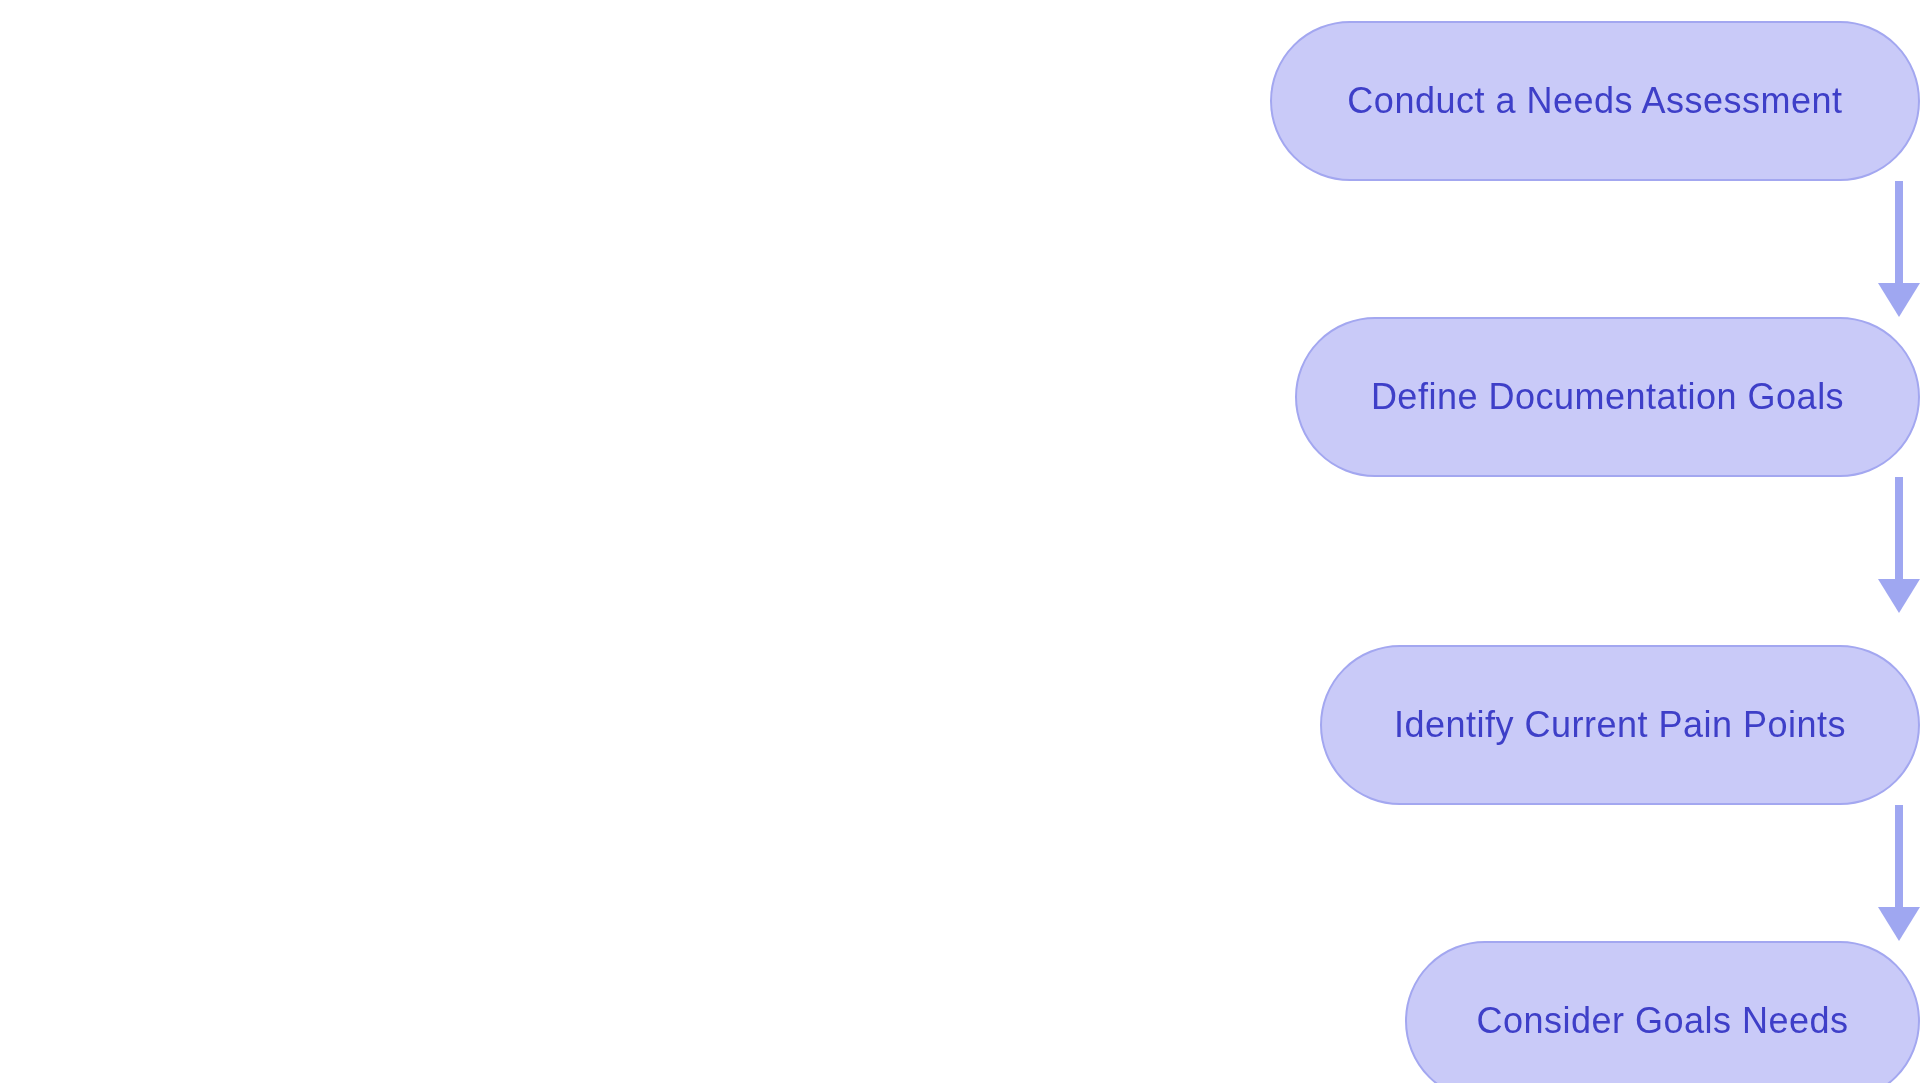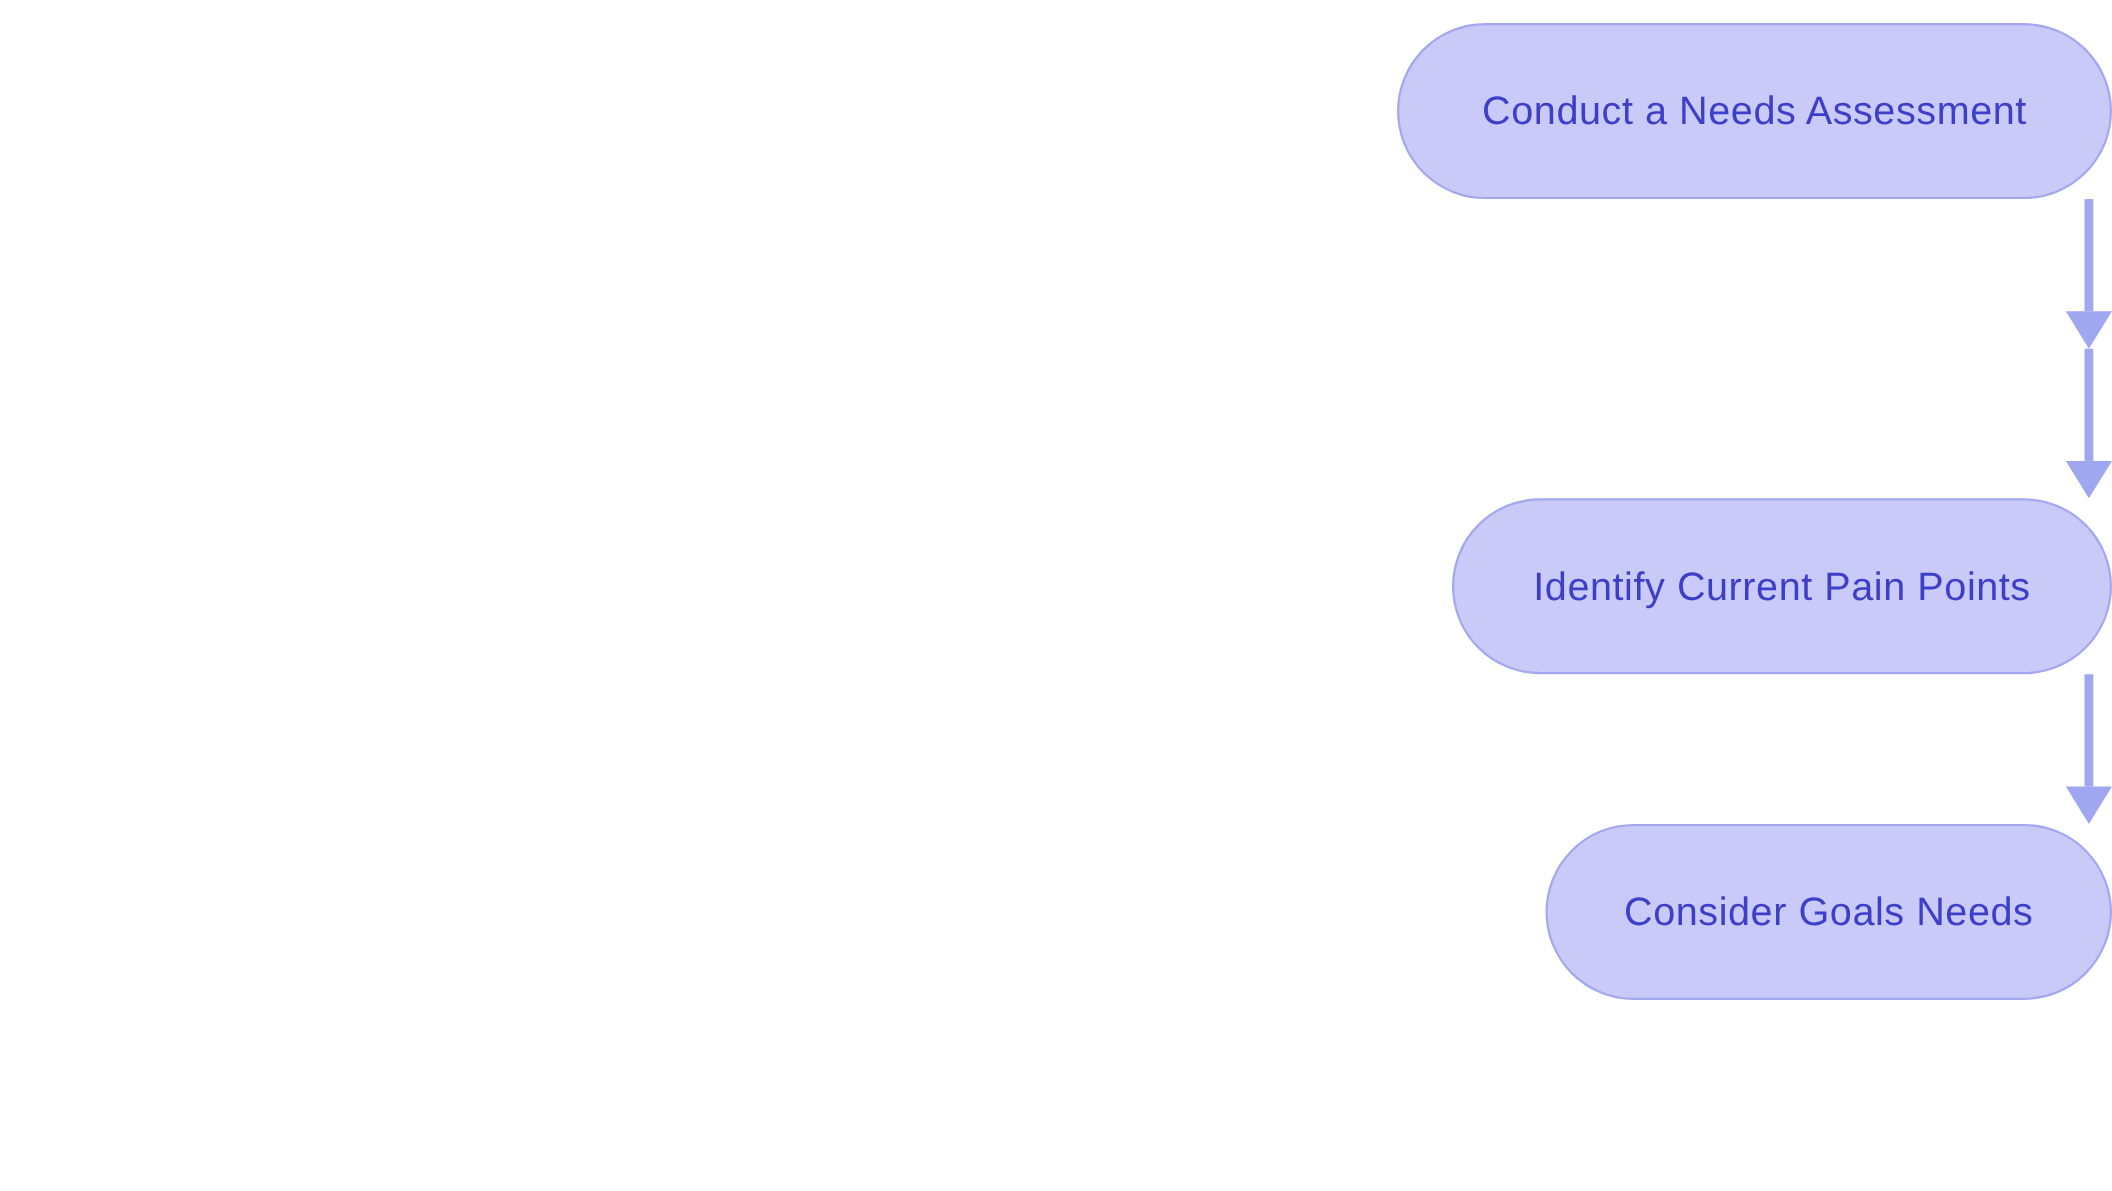--- a/index.html
+++ b/index.html
@@ -39,21 +39,21 @@
   }
   .node .label {
     color: var(--node-text, #3e3fc8);
     font-size: 36px;
     font-weight: 400;
     letter-spacing: 0.5px;
     white-space: nowrap;
   }
   .node-1 { width: 650px; }
   .node-2 { width: 625px; }
-  .node-3 { width: 600px; }
+  .node-3 { width: 600px; margin-top: 32px; }
   .node-4 { width: 515px; }
   .arrow {
     height: 136px;
     display: flex;
     flex-direction: column;
     align-items: center;
     justify-content: flex-start;
   }
   .arrow .shaft {
     width: 8px;
@@ -76,20 +76,23 @@
 
     <div class="node node-1">
       <span class="label">Conduct a Needs Assessment</span>
     </div>
 
     <div class="arrow">
       <div class="shaft"></div>
       <div class="head"></div>
     </div>
 
+    <div class="node node-2">
+      <span class="label">Define Documentation Goals</span>
+    </div>
 
     <div class="arrow">
       <div class="shaft"></div>
       <div class="head"></div>
     </div>
 
     <div class="node node-3">
       <span class="label">Identify Current Pain Points</span>
     </div>
 

